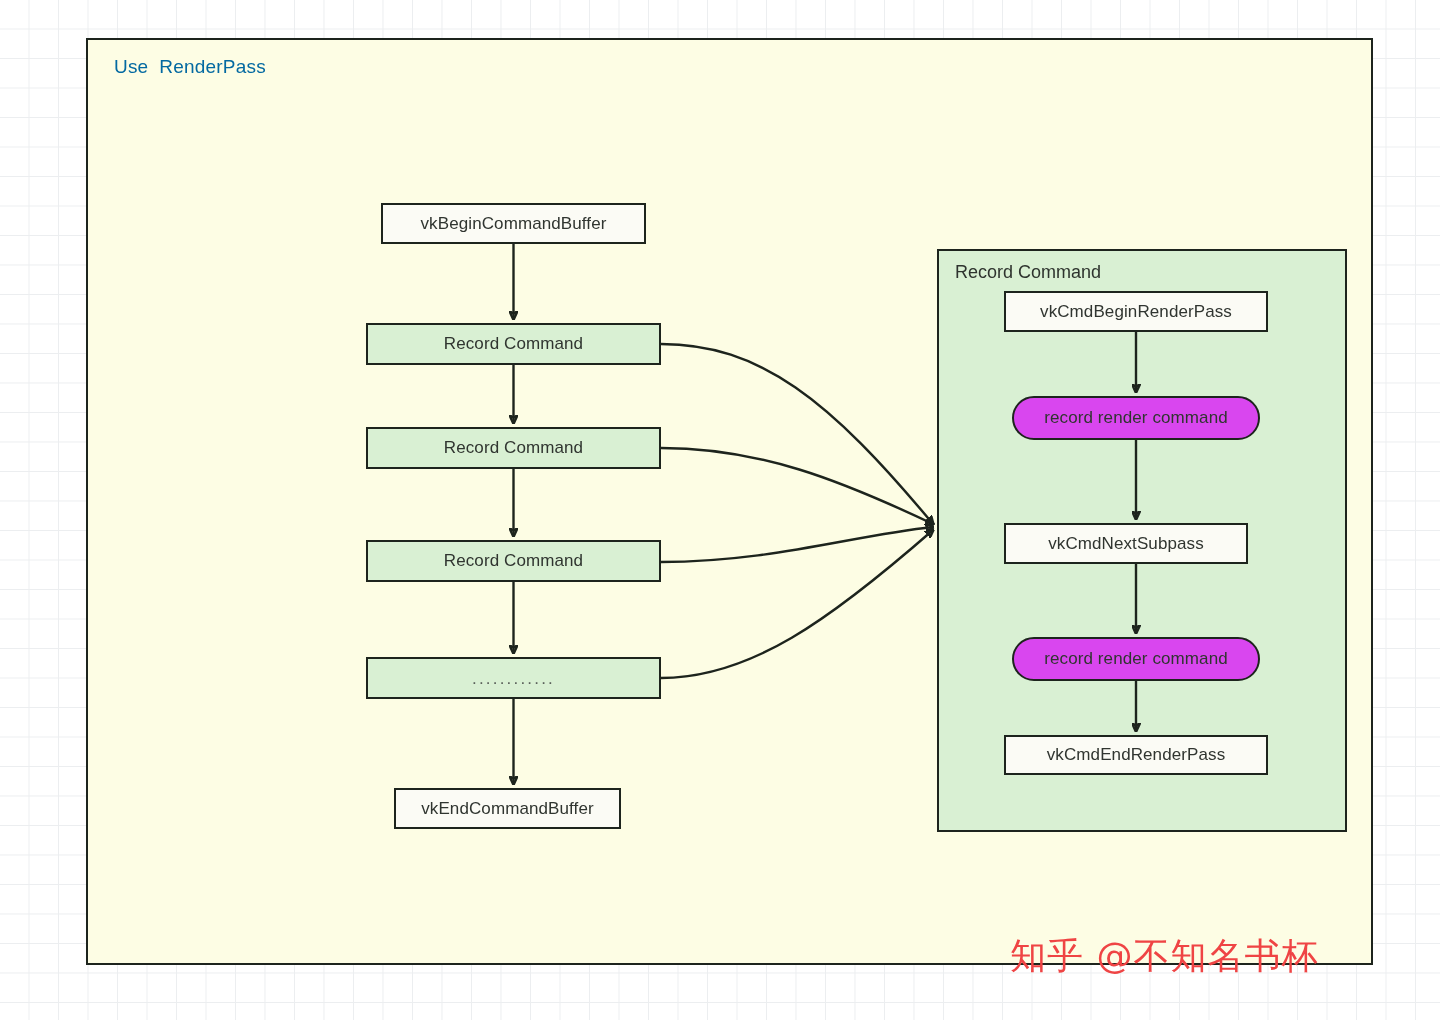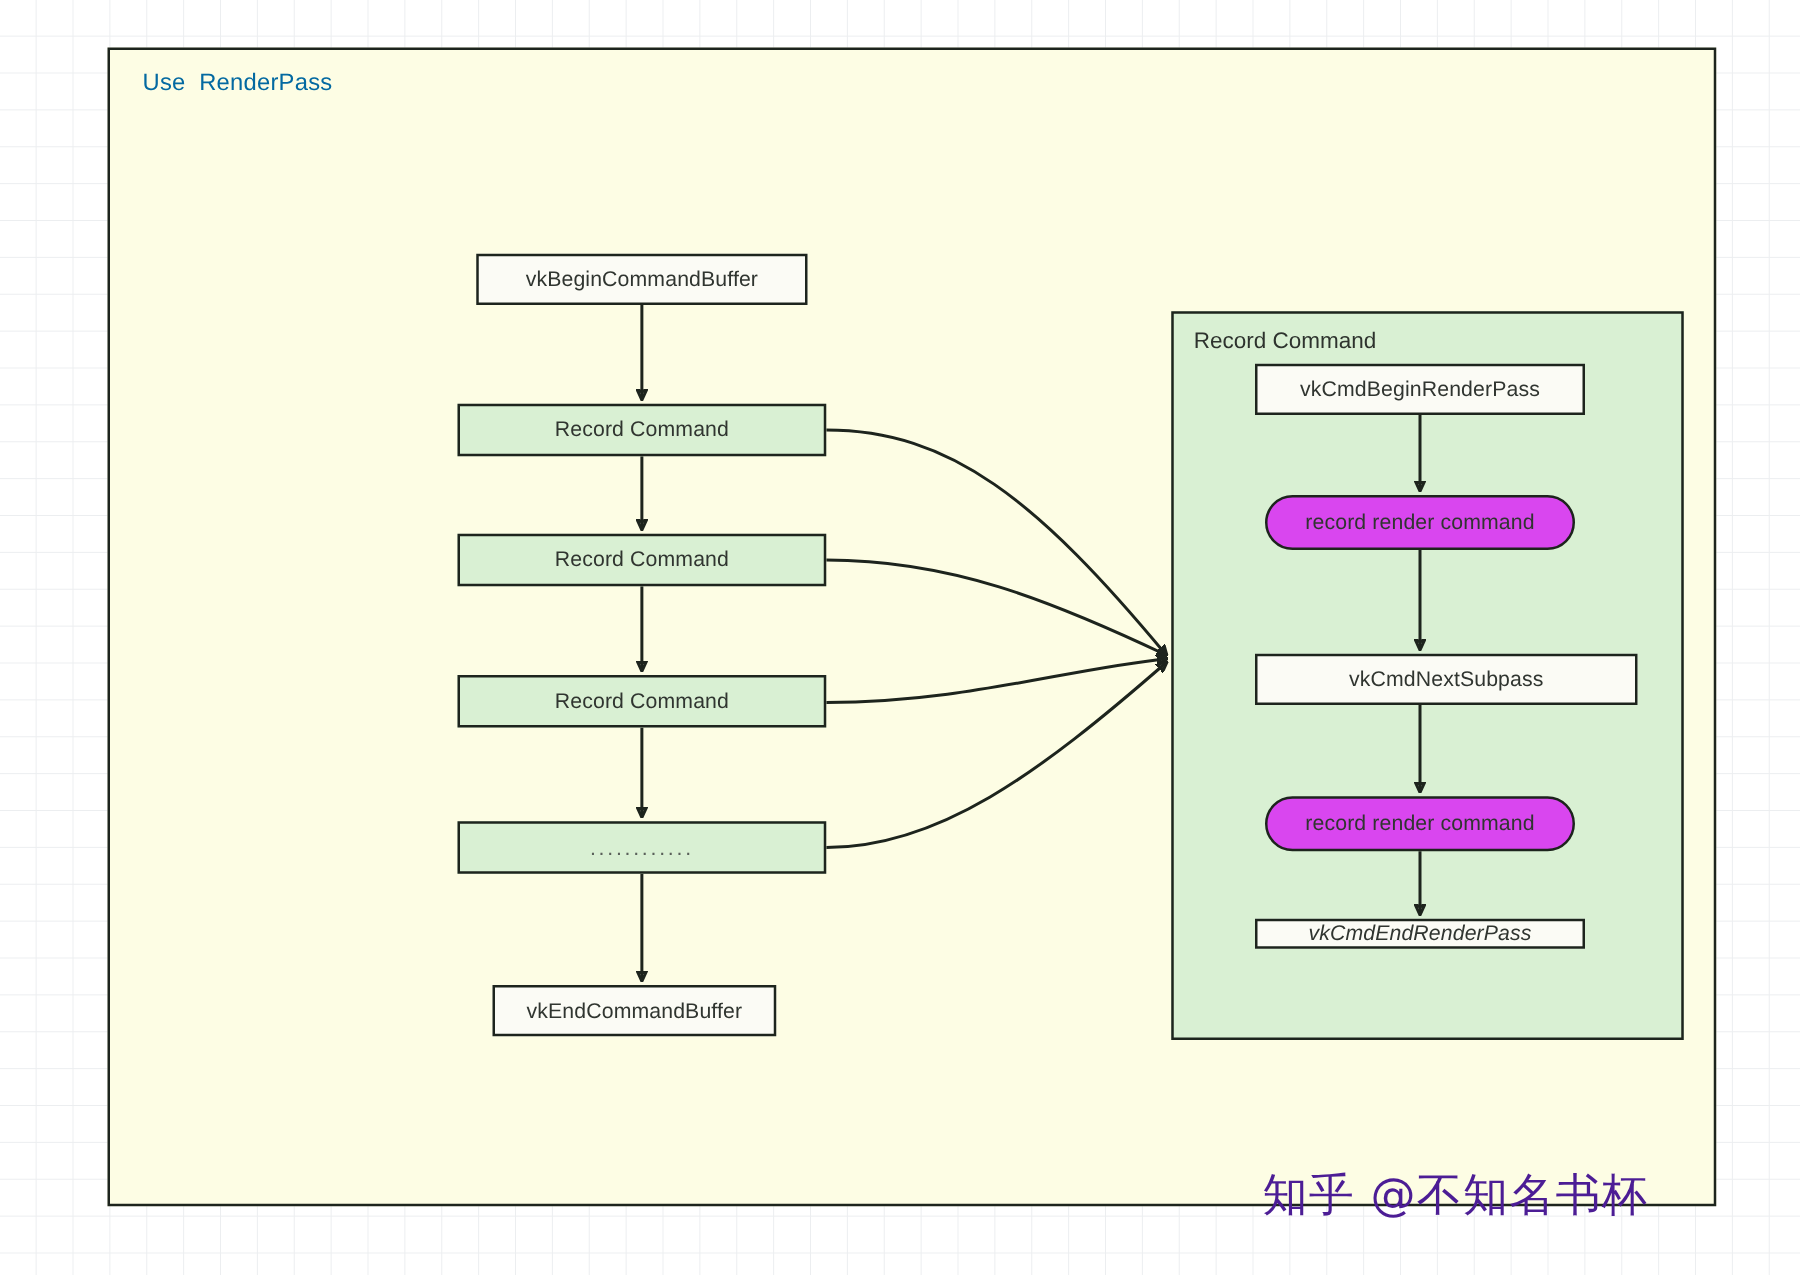--- a/index.html
+++ b/index.html
@@ -85,40 +85,40 @@
   #group-record-title {
     position: absolute;
     left: 16px;
     top: 11px;
     font-size: 18px;
     color: #2e332e;
     white-space: pre;
   }
   #n-cmdbegin { left: 1004px; top: 291px; width: 264px; height: 41px; }
   #n-rr1      { left: 1012px; top: 396px; width: 248px; height: 44px; }
-  #n-next     { left: 1004px; top: 523px; width: 306px; height: 41px; }
+  #n-next     { left: 1004px; top: 523px; width: 244px; height: 41px; }
   #n-rr2      { left: 1012px; top: 637px; width: 248px; height: 44px; }
-  #n-cmdend   { left: 1004px; top: 735px; width: 264px; height: 24px; font-style: italic; }
+  #n-cmdend   { left: 1004px; top: 735px; width: 264px; height: 40px; }
 
   
   #connectors {
     position: absolute;
     left: 0; top: 0;
     width: 1440px; height: 1020px;
     pointer-events: none;
   }
   #connectors path, #connectors line { stroke: #1d241d; stroke-width: 2.4; fill: none; }
 
   
   #watermark {
     position: absolute;
     left: 1010px;
     top: 932px;
     font-size: 36px;
-    color: #4c1d95;
+    color: #ef4444;
     white-space: pre;
     font-family: "DejaVu Sans", sans-serif;
     letter-spacing: 1px;
   }
 </style>
 </head>
 <body>
 
 <div id="outer-frame">
   <div id="frame-title">Use  RenderPass</div>

